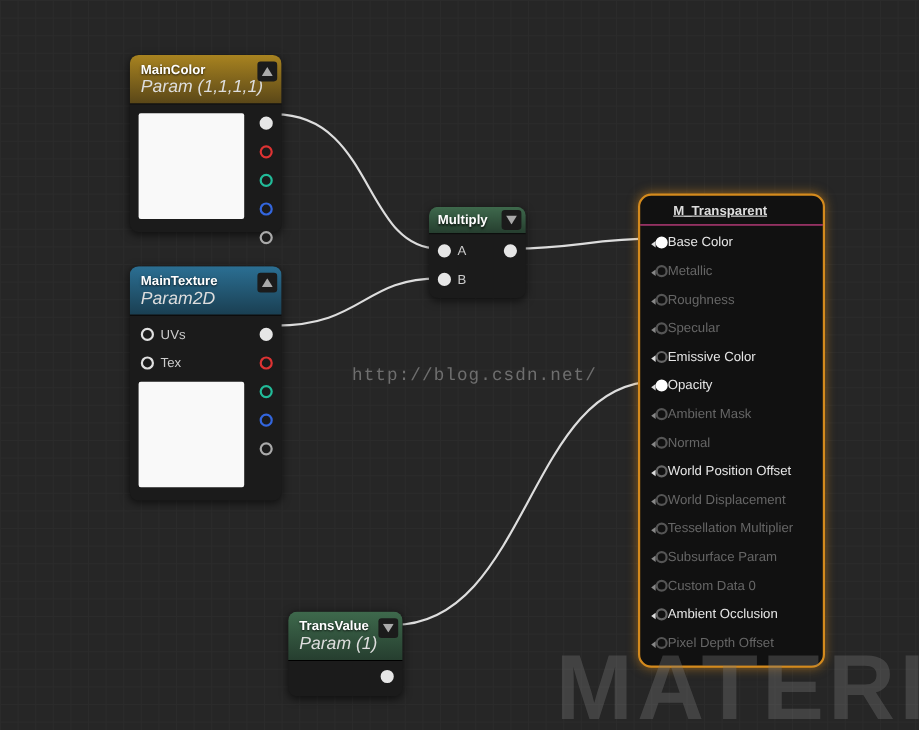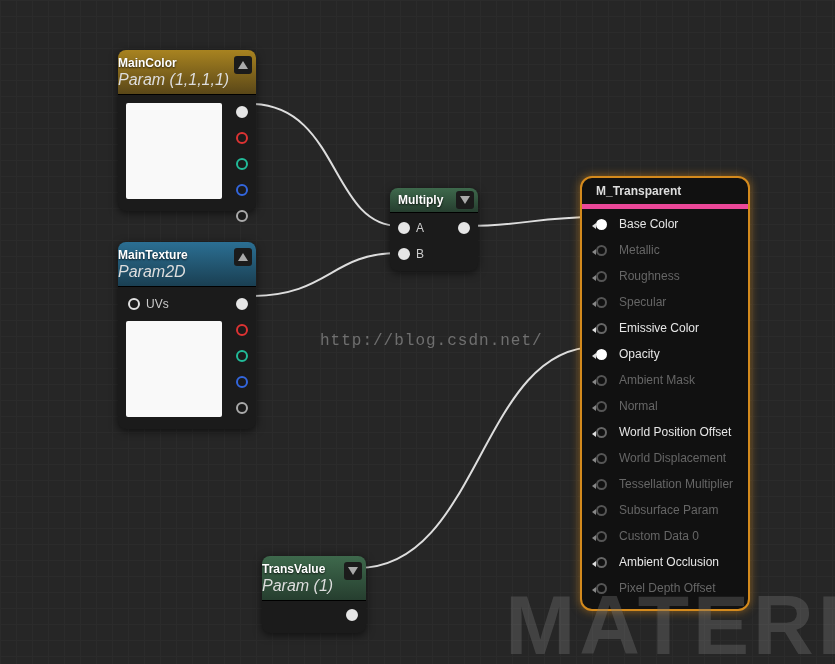--- a/index.html
+++ b/index.html
@@ -21,21 +21,21 @@
 
   
   .node {
     position: absolute;
     background: #1b1b1b;
     border-radius: 8px;
     box-shadow: 0 2px 8px rgba(0,0,0,.6);
     overflow: visible;
   }
   .node-header {
-    padding: 6px 0 4px;
+    padding: 6px 10px 4px;
     border-radius: 8px 8px 0 0;
     line-height: 1.2;
     position: relative;
   }
   .node-title { font-weight: bold; font-size: 12px; color: #fff; text-shadow: 0 1px 2px rgba(0,0,0,.8); }
   .node-sub   { font-style: italic; font-size: 16px; color: #ddd; }
   .collapse {
     position: absolute;
     right: 4px; top: 6px;
     width: 18px; height: 18px;
@@ -92,27 +92,28 @@
   
   .result {
     position: absolute;
     background: #111;
     border: 2px solid #d48a1d;
     border-radius: 12px;
     box-shadow: 0 0 10px rgba(212,138,29,.6);
     padding-bottom: 6px;
   }
   .result-header {
-    padding: 6px 14px;
-    border-bottom: 5px solid #ec4899;
+    padding: 6px 30px;
+    border-bottom: 1px solid #ec4899;
+    text-decoration: underline;
   }
   .result-title { font-weight: bold; color: #ddd; }
   .result-pins { display: flex; flex-direction: column; padding: 2px 0; }
   .rpin {
-    display: flex; align-items: center; gap: 12px;
+    display: flex; align-items: center; gap: 0;
     padding: 4px 14px;
     height: 26px;
   }
   .rpin .rcircle {
     width: 11px; height: 11px; border-radius: 50%;
     border: 2px solid #666; background: #111; flex: none;
   }
   .rpin .rcircle.filled { background: #fff; border-color: #fff; }
   .rpin.disabled { color: #666; }
   .rpin.enabled { color: #e6e6e6; }
@@ -194,20 +195,24 @@
       <svg width="10" height="8" viewBox="0 0 10 8">
           <path d="M0 8 L5 0 L10 8 Z" fill="#aaa"></path>
         </svg>
     </div>
   </div>
   <div class="node-body">
     <div class="pin-row" style="height:26px;">
       <div class="pin hollow-white"></div>
       <span class="pin-label">UVs</span>
     </div>
+    <div class="pin-row" style="height:26px;">
+      <div class="pin hollow-white"></div>
+      <span class="pin-label">Tex</span>
+    </div>
     <div class="preview"></div>
     <div class="out-col">
       <div class="pin-row right">
           <div class="pin filled"></div>
         </div>
       <div class="pin-row right">
           <div class="pin red"></div>
         </div>
       <div class="pin-row right">
           <div class="pin green"></div>

